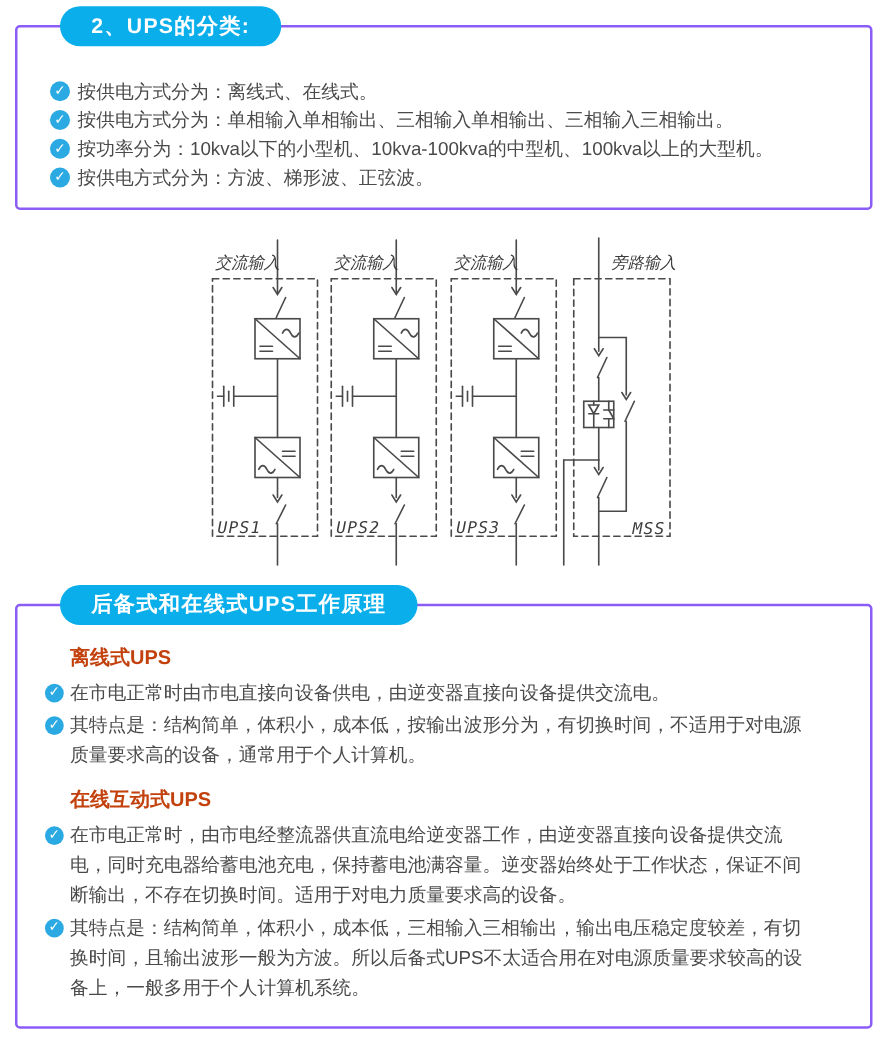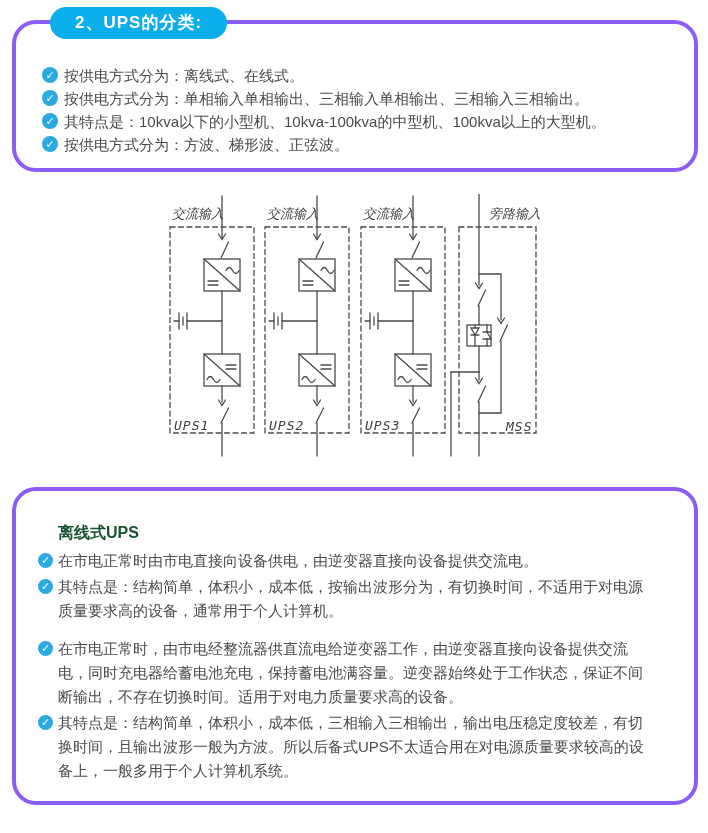--- a/index.html
+++ b/index.html
@@ -1,40 +1,40 @@
 <!DOCTYPE html>
 <html><head>
 <meta charset="utf-8">
 <style>
   html,body { margin:0; padding:0; background:#ffffff; }
   body { font-family:"Liberation Sans","DejaVu Sans",sans-serif; }
   .page { position:relative; width:708px; height:833px; background:#ffffff; overflow:hidden; }
 
   
   .card { position:relative; margin:0 10px 0 12px; background:#fff;
-          border:4px solid #8b5cf6; border-radius:24px; box-sizing:border-box; }
+          border:2px solid #8b5cf6; border-radius:4px; box-sizing:border-box; }
   .card1 { margin-top:20px; padding:40px 20px 12px 26px; }
   .card2 { margin-top:28px; padding:32px 44px 16px 22px; }
 
   
   .pill { position:absolute; top:-17px; left:34px; height:32px; line-height:32px;
           padding:0 25px; border-radius:17px; background:#0aaeea; color:#ffffff;
           font-size:17px; font-weight:bold; letter-spacing:1px; white-space:nowrap; }
 
   .bullets { list-style:none; margin:0; padding:0; }
   .bullet { display:flex; align-items:flex-start; color:#4a4a4a; font-size:15px;
             line-height:23px; margin:0; }
   .check { flex:0 0 16px; width:16px; height:16px; border-radius:50%;
            background:#2ba9e2; color:#fff; font-size:11px; font-weight:bold;
            line-height:16px; text-align:center; margin:3px 6px 0 0; }
   .bullet .txt { flex:1 1 auto; }
 
   .card2 .bullet { line-height:24px; margin-bottom:2px; }
   .card2 .check { flex-basis:15px; width:15px; height:15px; line-height:15px; margin:4px 5px 0 0; }
-  .subheading { font-size:16px; font-weight:bold; color:#14532d; margin:0 0 6px 20px; line-height:20px; }
+  .subheading { font-size:16px; font-weight:bold; color:#c2410c; margin:0 0 6px 20px; line-height:20px; }
   .group2 { margin-top:14px; }
 
   
   .diagram { width:420px; height:265px; margin:22px auto 0;font-style:italic; }
   .diagram svg { display:block; }
   .d-stroke { stroke:#4a4a4a; stroke-width:1.3; fill:none; stroke-linecap:round; }
   .d-dash { stroke:#4a4a4a; stroke-width:1.3; fill:none; stroke-dasharray:5 3.5; }
   .d-label { font-size:13px; fill:#3c3c3c; }
   .d-name { font-size:13px; fill:#3c3c3c; font-family:"DejaVu Sans Mono","Liberation Mono",monospace; letter-spacing:1px; }
 </style>
@@ -49,21 +49,21 @@
       <li class="bullet">
         <span class="check">✓</span>
         <span class="txt">按供电方式分为：离线式、在线式。</span>
       </li>
       <li class="bullet">
         <span class="check">✓</span>
         <span class="txt">按供电方式分为：单相输入单相输出、三相输入单相输出、三相输入三相输出。</span>
       </li>
       <li class="bullet">
         <span class="check">✓</span>
-        <span class="txt">其特点是：10kva以下的小型机、10kva-100kva的中型机、100kva以上的大型机。</span>
+        <span class="txt">按功率分为：10kva以下的小型机、10kva-100kva的中型机、100kva以上的大型机。</span>
       </li>
       <li class="bullet">
         <span class="check">✓</span>
         <span class="txt">按供电方式分为：方波、梯形波、正弦波。</span>
       </li>
     </ul>
   </section>
 
   <div class="diagram">
     <svg width="420" height="265" viewBox="0 0 420 265" xmlns="http://www.w3.org/2000/svg">
@@ -148,36 +148,38 @@
           <path d="M335 208 V262"></path>
 
           <rect class="d-dash" x="315" y="33" width="77" height="206"></rect>
         </g>
         <text class="d-name" x="362" y="237">MSS</text>
       </g>
     </svg>
   </div>
 
   <section class="card card2">
+    <div class="pill">后备式和在线式UPS工作原理</div>
 
     <div>
       <h3 class="subheading">离线式UPS</h3>
       <ul class="bullets">
         <li class="bullet">
           <span class="check">✓</span>
           <span class="txt">在市电正常时由市电直接向设备供电，由逆变器直接向设备提供交流电。</span>
         </li>
         <li class="bullet">
           <span class="check">✓</span>
           <span class="txt">其特点是：结构简单，体积小，成本低，按输出波形分为，有切换时间，不适用于对电源质量要求高的设备，通常用于个人计算机。</span>
         </li>
       </ul>
     </div>
 
     <div class="group2">
+      <h3 class="subheading">在线互动式UPS</h3>
       <ul class="bullets">
         <li class="bullet">
           <span class="check">✓</span>
           <span class="txt">在市电正常时，由市电经整流器供直流电给逆变器工作，由逆变器直接向设备提供交流电，同时充电器给蓄电池充电，保持蓄电池满容量。逆变器始终处于工作状态，保证不间断输出，不存在切换时间。适用于对电力质量要求高的设备。</span>
         </li>
         <li class="bullet">
           <span class="check">✓</span>
           <span class="txt">其特点是：结构简单，体积小，成本低，三相输入三相输出，输出电压稳定度较差，有切换时间，且输出波形一般为方波。所以后备式UPS不太适合用在对电源质量要求较高的设备上，一般多用于个人计算机系统。</span>
         </li>
       </ul>

